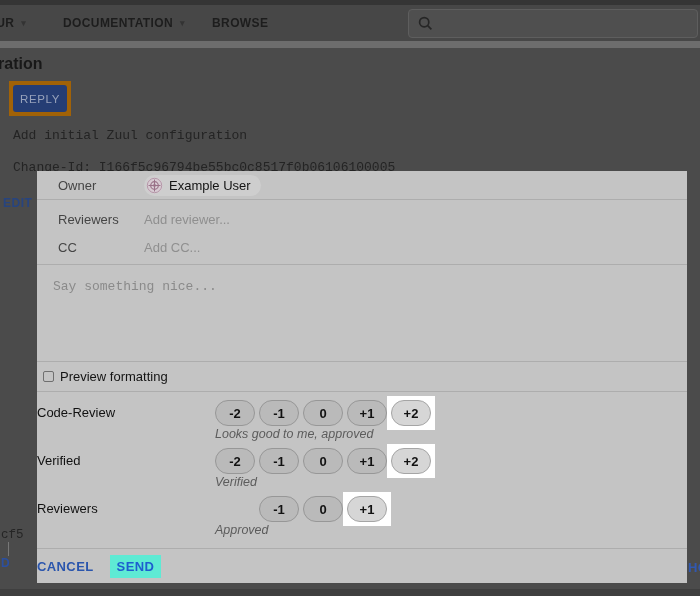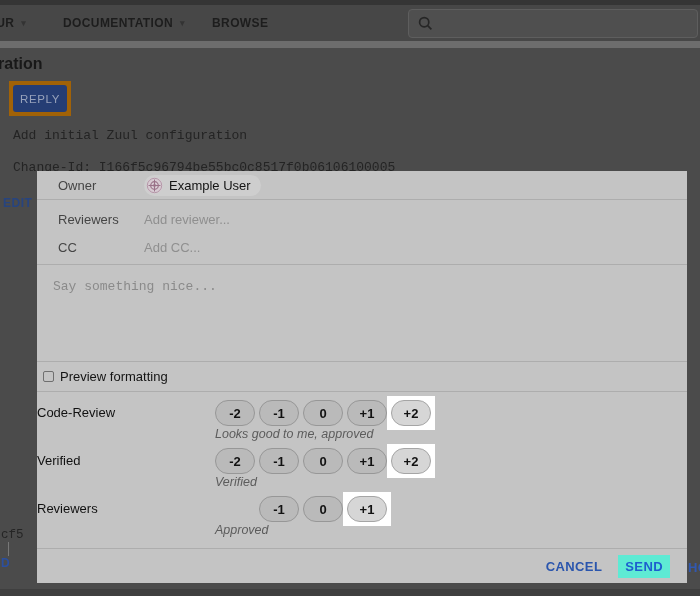--- a/index.html
+++ b/index.html
@@ -49,21 +49,21 @@
   .votes { position:absolute; left:0; top:221px; width:650px; height:157px; border-bottom:1px solid #adadad; padding-top:8px; }
   .vrow { display:flex; margin-bottom:0; }
   .vlabel { width:178px; flex:none; padding-right:12px; line-height:26px; color:#111; }
   .pillgrid { display:grid; grid-template-columns:repeat(5,40px); gap:4px; height:26px; }
   .slot { position:relative; width:40px; height:26px; }
   .slot.hl::before { content:""; position:absolute; inset:-4px; background:#fff; }
   .pill { position:relative; z-index:1; width:40px; height:26px; border-radius:13px; background:#bababa; border:1px solid #979797; font-family:"Liberation Sans",sans-serif; font-weight:bold; font-size:13px; color:#121212; }
   .slot.hl .pill { background:#d6d6d6; border-color:#a5a5a5; }
   .vdesc { margin-left:178px; height:16px; line-height:16px; font-style:italic; font-size:12.5px; color:#5c5c5c; margin-bottom:6px; margin-top:0; }
 
-  .actions { position:absolute; left:0; top:378px; width:650px; height:34px; display:flex; align-items:center; justify-content:flex-end; padding-right:17px; }
+  .actions { position:absolute; left:0; top:378px; width:650px; height:34px; display:flex; align-items:center; padding-right:8px; }
   .cancel-btn { background:none; border:none; font-family:"Liberation Sans",sans-serif; font-size:13px; font-weight:bold; letter-spacing:.4px; color:#2a55ad; margin-right:16px; }
   .send-hl { background:#5eead4; padding:4px 7px; }
   .send-btn { background:none; border:none; font-family:"Liberation Sans",sans-serif; font-size:13px; font-weight:bold; letter-spacing:.4px; color:#1d5ecf; }
 </style>
 </head>
 <body>
 
 <div class="topstrip"></div>
 <div class="header"></div>
 <div class="band"></div>

